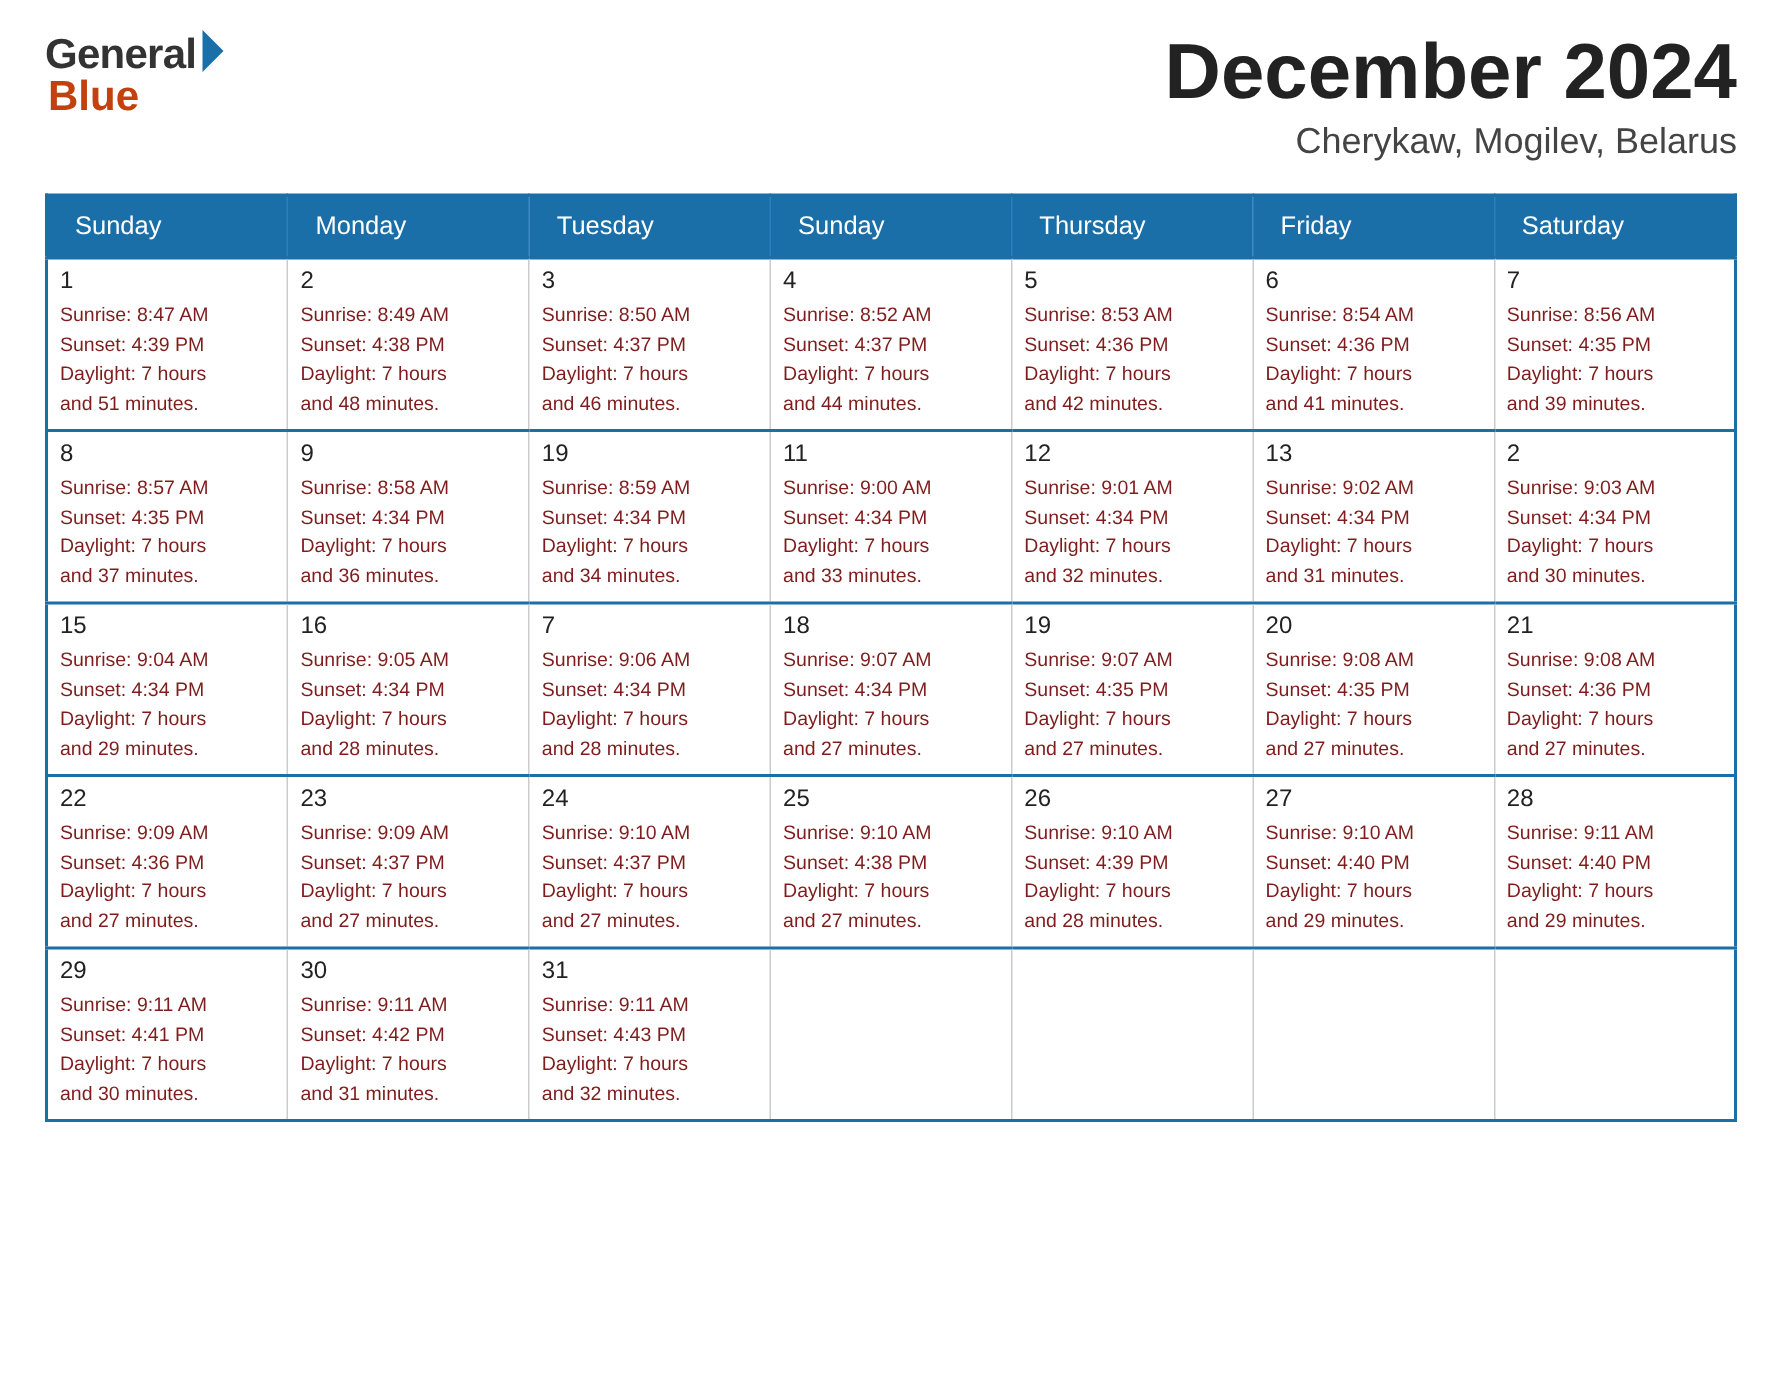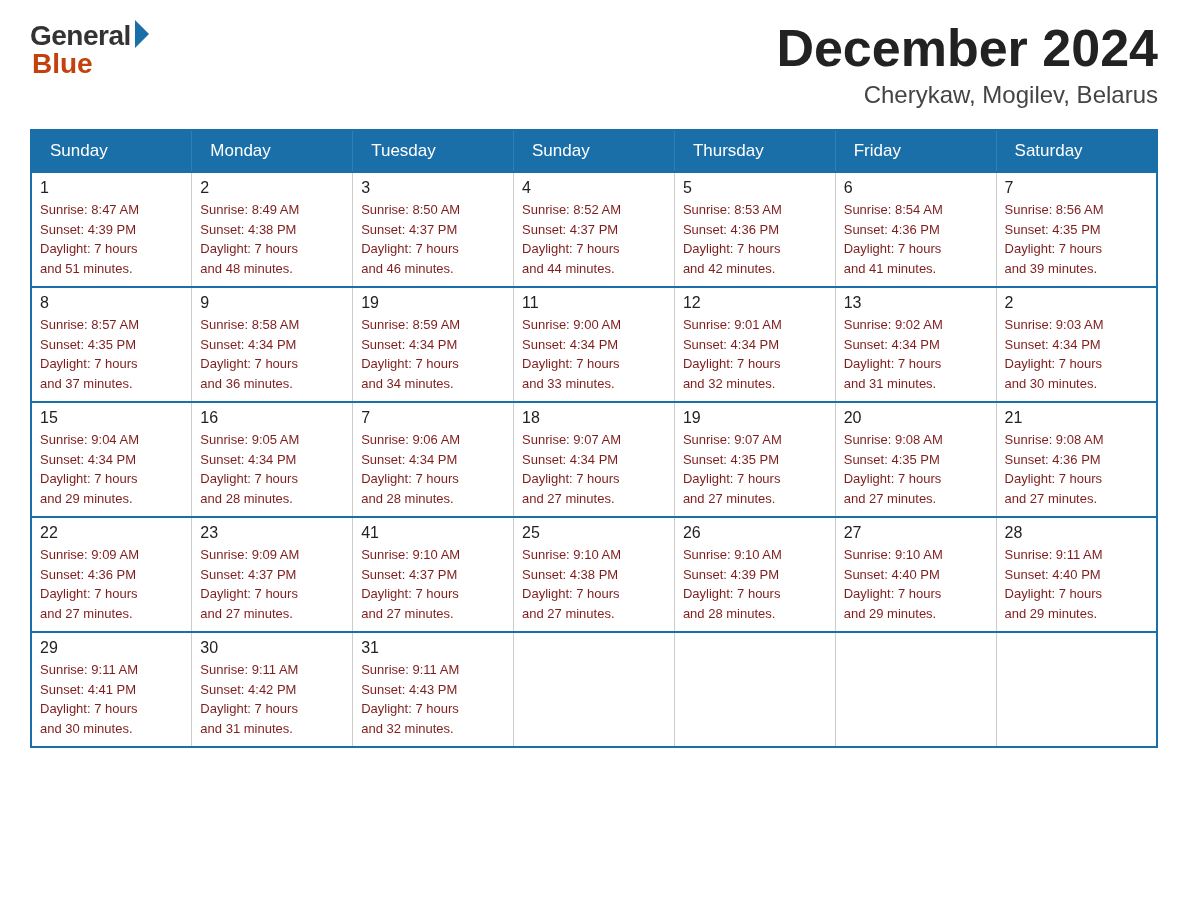--- a/index.html
+++ b/index.html
@@ -229,21 +229,21 @@
       <tr>
         <td>
           <div class="day-number">22</div>
           <div class="day-info">Sunrise: 9:09 AM<br>Sunset: 4:36 PM<br>Daylight: 7 hours<br>and 27 minutes.</div>
         </td>
         <td>
           <div class="day-number">23</div>
           <div class="day-info">Sunrise: 9:09 AM<br>Sunset: 4:37 PM<br>Daylight: 7 hours<br>and 27 minutes.</div>
         </td>
         <td>
-          <div class="day-number">41</div>
+          <div class="day-number">24</div>
           <div class="day-info">Sunrise: 9:10 AM<br>Sunset: 4:37 PM<br>Daylight: 7 hours<br>and 27 minutes.</div>
         </td>
         <td>
           <div class="day-number">25</div>
           <div class="day-info">Sunrise: 9:10 AM<br>Sunset: 4:38 PM<br>Daylight: 7 hours<br>and 27 minutes.</div>
         </td>
         <td>
           <div class="day-number">26</div>
           <div class="day-info">Sunrise: 9:10 AM<br>Sunset: 4:39 PM<br>Daylight: 7 hours<br>and 28 minutes.</div>
         </td>

